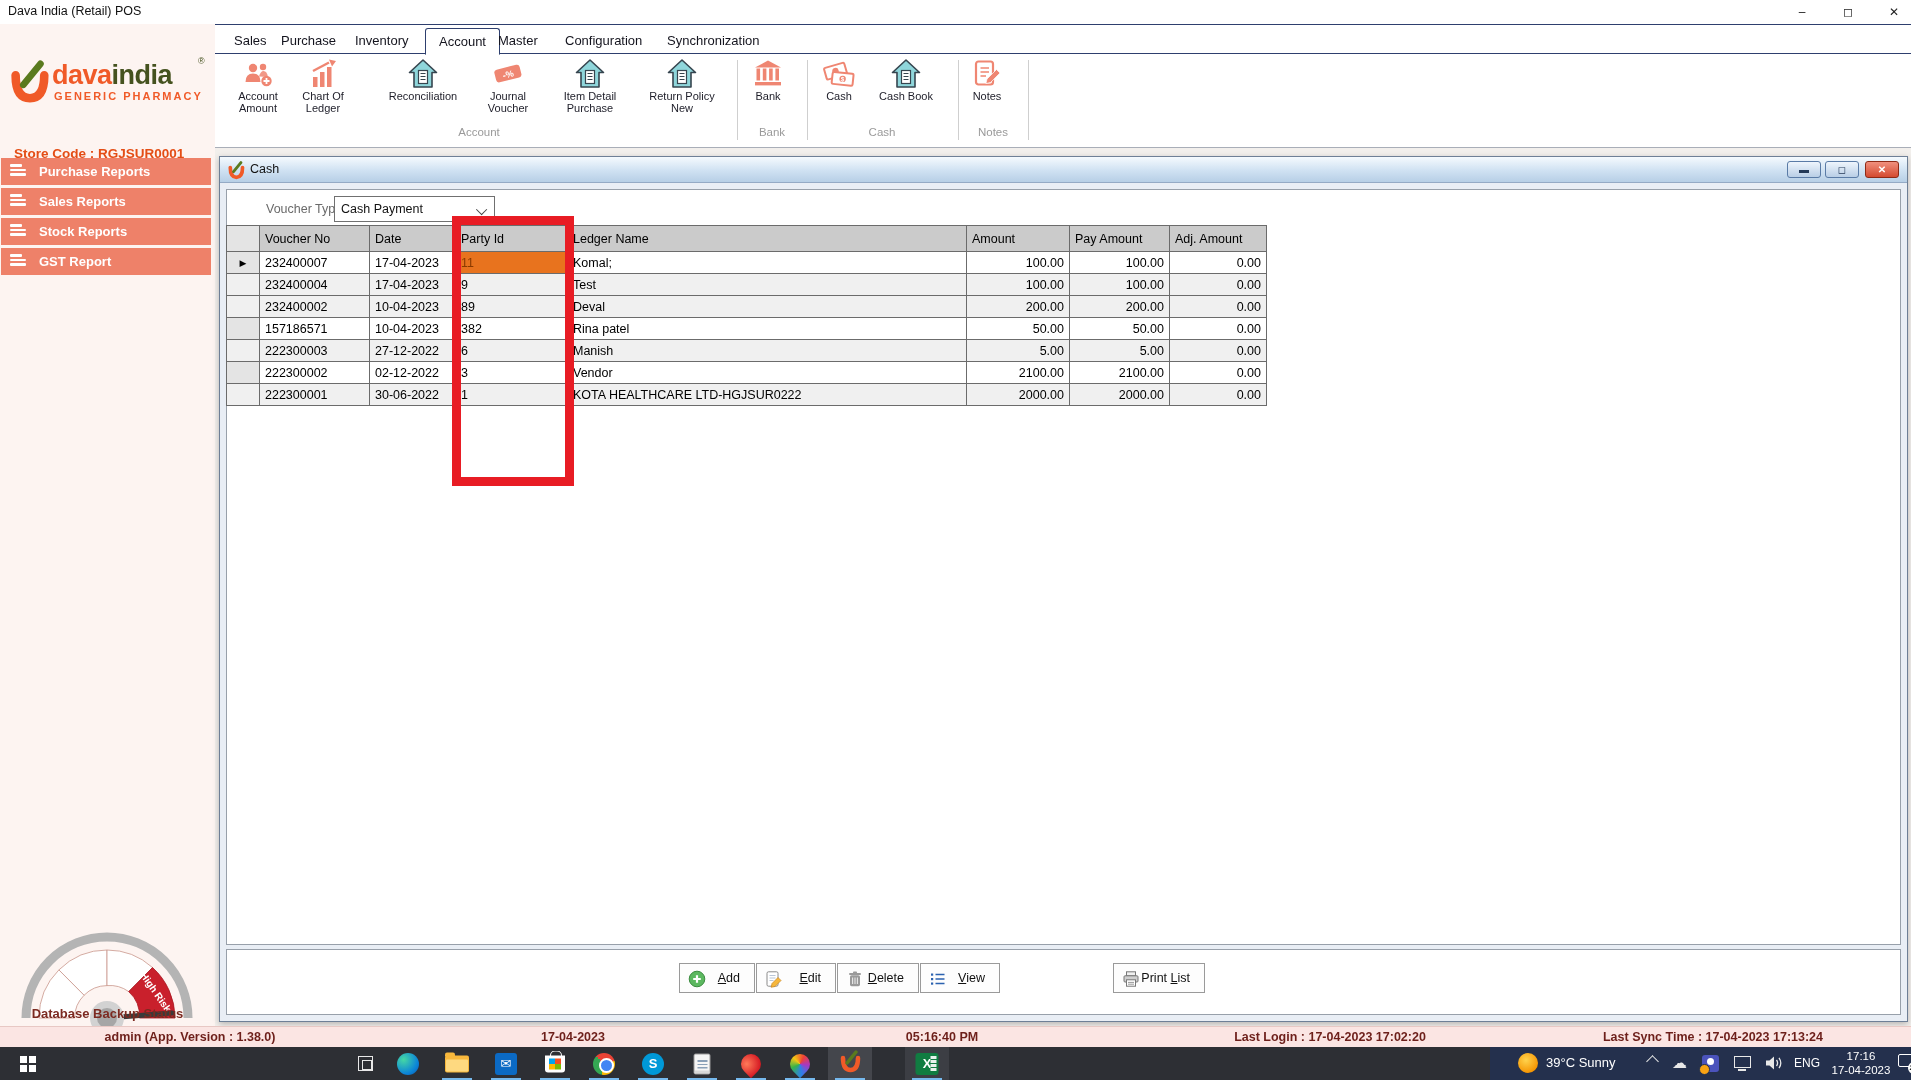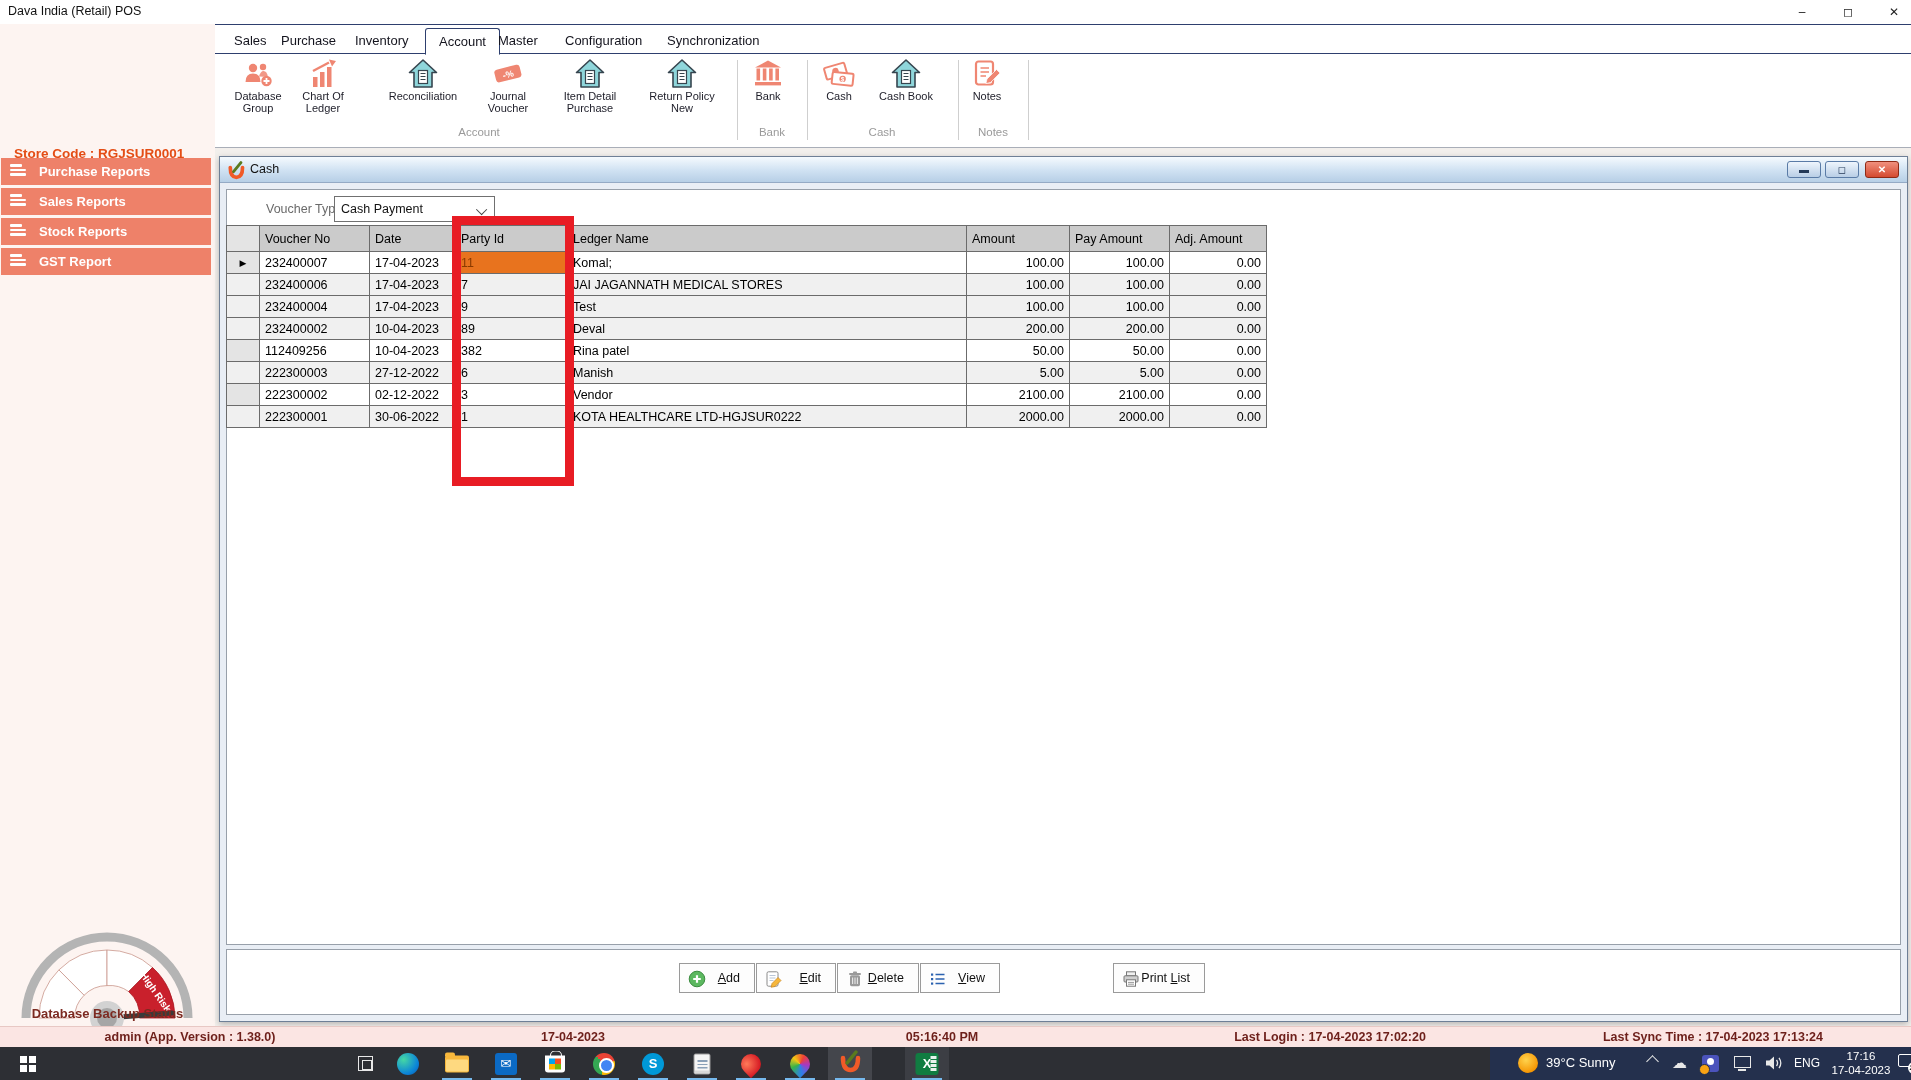--- a/index.html
+++ b/index.html
@@ -163,21 +163,21 @@
         <span class="ric"><svg viewBox="0 0 32 32">
             <g fill="#ef8672">
               <circle cx="11" cy="10" r="4.2"></circle>
               <path d="M3.5 24q0-8.5 7.5-8.5T18.5 24z"></path>
               <circle cx="21" cy="9" r="3.2"></circle>
               <path d="M17 18.5q1.5-5.5 4.5-5.5 3.5 0 4.5 6z" opacity=".85"></path>
               <circle cx="24.5" cy="23" r="5.2"></circle>
             </g>
             <path d="M24.5 20v6M21.5 23h6" stroke="#fff" stroke-width="1.8"></path>
           </svg></span>
-        <span class="rlab">Database Group</span>
+        <span class="rlab">Account Amount</span>
       </div>
       <div class="rbtn" style="left: 75px; width: 66px;">
         <span class="ric"><svg viewBox="0 0 32 32">
             <g fill="#ef8672">
               <rect x="6" y="19" width="4.5" height="10"></rect>
               <rect x="13" y="14" width="4.5" height="15"></rect>
               <rect x="20" y="9" width="4.5" height="20"></rect>
             </g>
             <path d="M6 13 L22 4.5" stroke="#ef8672" stroke-width="2.4" fill="none"></path>
             <path d="M22 1.5l7 1.5-4 5.5z" fill="#ef8672"></path>
@@ -262,20 +262,31 @@
       <div class="rsep" style="left: 592px;"></div>
       <div class="rsep" style="left: 743px;"></div>
       <div class="rsep" style="left: 813px;"></div>
       <div class="rgroup" style="left: 264px;">Account</div>
       <div class="rgroup" style="left: 557px;">Bank</div>
       <div class="rgroup" style="left: 667px;">Cash</div>
       <div class="rgroup" style="left: 778px;">Notes</div>
     </div>
 
   <div id="leftpanel">
+    <div id="logo">
+      <span class="mortar">
+        <svg viewBox="0 0 44 48">
+            <path d="M8 16 q0 24 15 24 q15 0 15 -24" fill="none" stroke="#f05a28" stroke-width="9" stroke-linecap="round"></path>
+            <path d="M34 4 L16 26" stroke="#5a7a1e" stroke-width="7" stroke-linecap="round"></path>
+          </svg>
+      </span>
+      <span class="lname"><span class="p1">dava</span><span class="p2">india</span></span>
+      <span class="reg">®</span>
+      <span class="tag">GENERIC PHARMACY</span>
+    </div>
     <div id="storecode">Store Code : RGJSUR0001</div>
     <div id="sbitems">
         <div class="sbitem" style="top: 134px;"><span class="licon">
             <i></i>
             <i></i>
             <i></i>
           </span>Purchase Reports</div>
         <div class="sbitem" style="top: 164px;"><span class="licon">
             <i></i>
             <i></i>
@@ -349,51 +360,41 @@
             <td>232400007</td>
             <td>17-04-2023</td>
             <td class="selcell">11</td>
             <td class="ledger">Komal;</td>
             <td class="num">100.00</td>
             <td class="num">100.00</td>
             <td class="num">0.00</td>
           </tr>
           <tr class="alt">
             <td class="ind"></td>
-            <td>232400006</td>
-            <td>17-04-2023</td>
-            <td>7</td>
-            <td class="ledger">JAI JAGANNATH MEDICAL STORES</td>
-            <td class="num">100.00</td>
-            <td class="num">100.00</td>
-            <td class="num">0.00</td>
-          </tr>
-          <tr class="alt">
-            <td class="ind"></td>
             <td>232400004</td>
             <td>17-04-2023</td>
             <td>9</td>
             <td class="ledger">Test</td>
             <td class="num">100.00</td>
             <td class="num">100.00</td>
             <td class="num">0.00</td>
           </tr>
           <tr class="alt">
             <td class="ind"></td>
             <td>232400002</td>
             <td>10-04-2023</td>
             <td>89</td>
             <td class="ledger">Deval</td>
             <td class="num">200.00</td>
             <td class="num">200.00</td>
             <td class="num">0.00</td>
           </tr>
           <tr>
             <td class="ind"></td>
-            <td>112409256</td>
+            <td>157186571</td>
             <td>10-04-2023</td>
             <td>382</td>
             <td class="ledger">Rina patel</td>
             <td class="num">50.00</td>
             <td class="num">50.00</td>
             <td class="num">0.00</td>
           </tr>
           <tr class="alt">
             <td class="ind"></td>
             <td>222300003</td>

